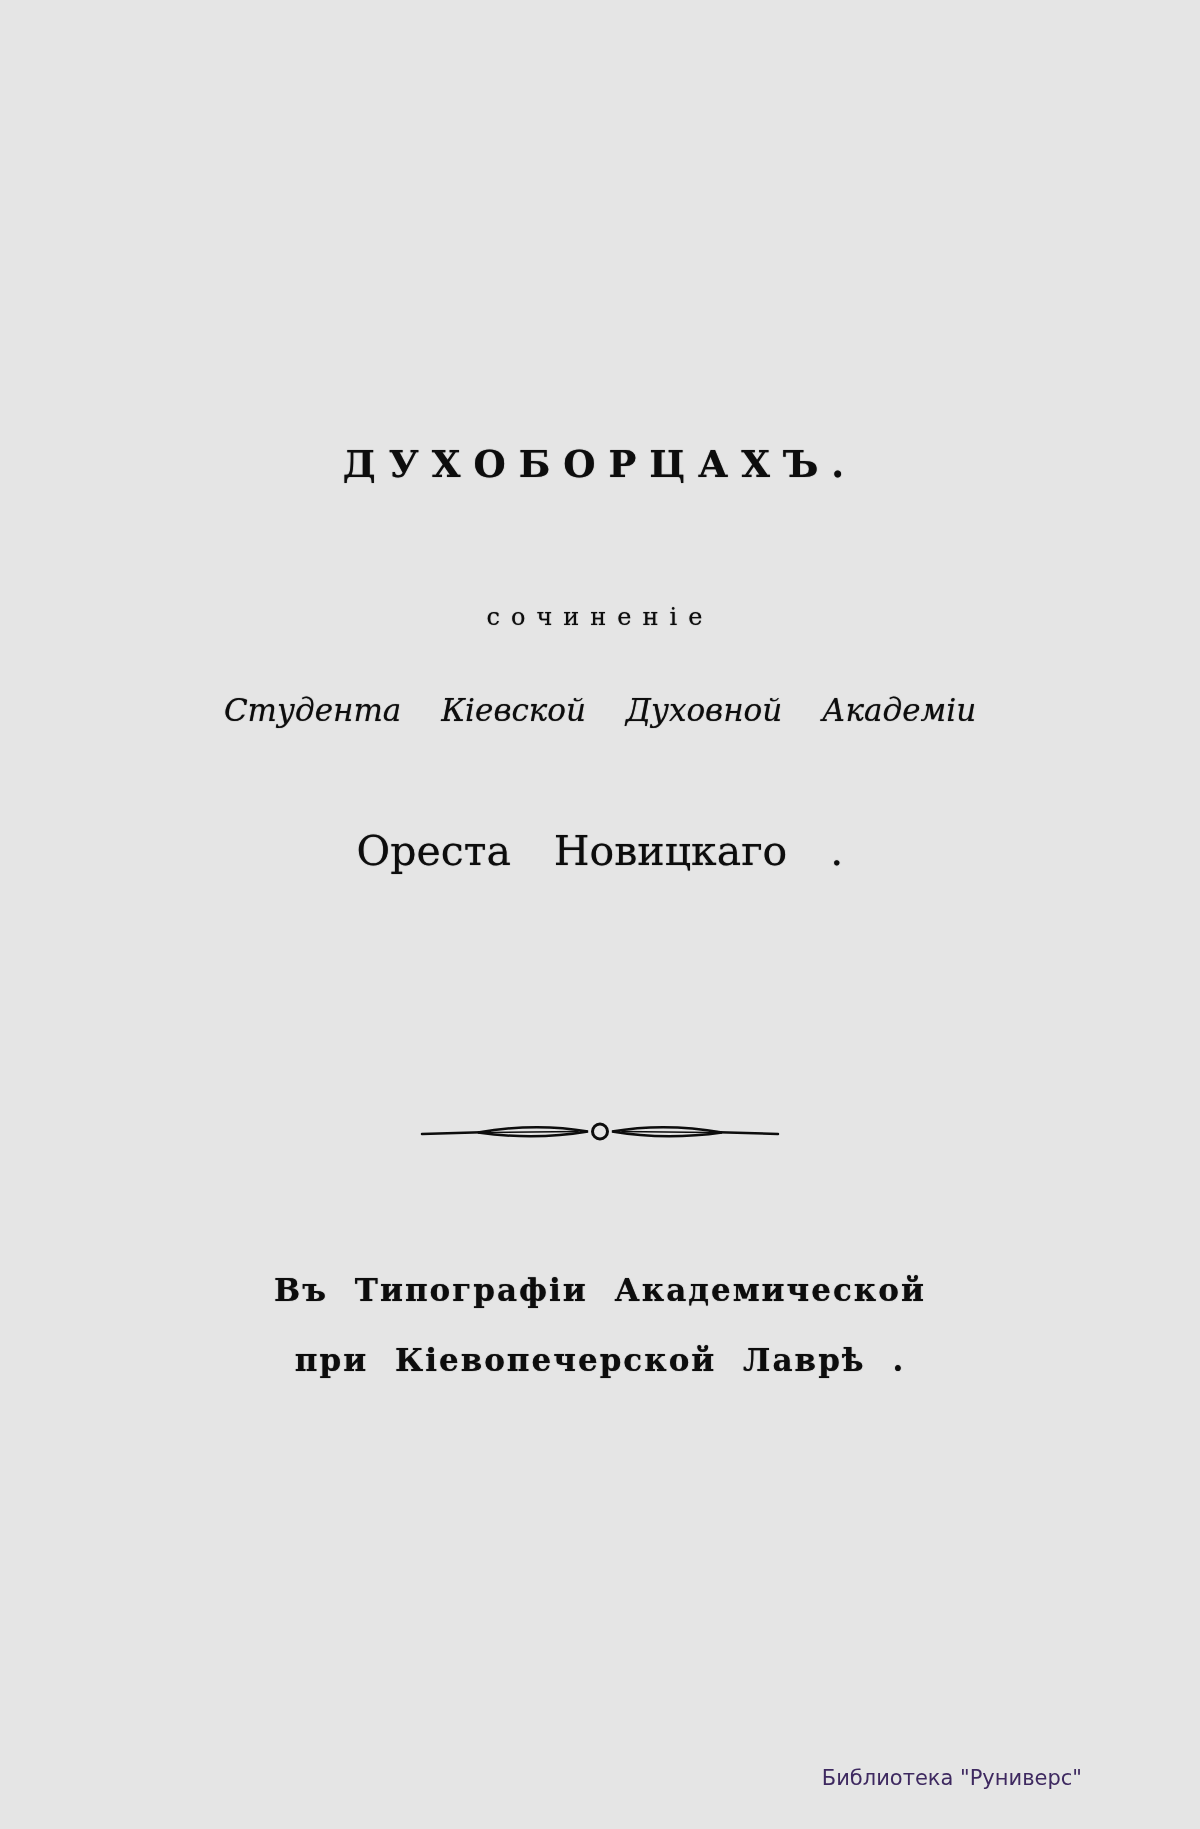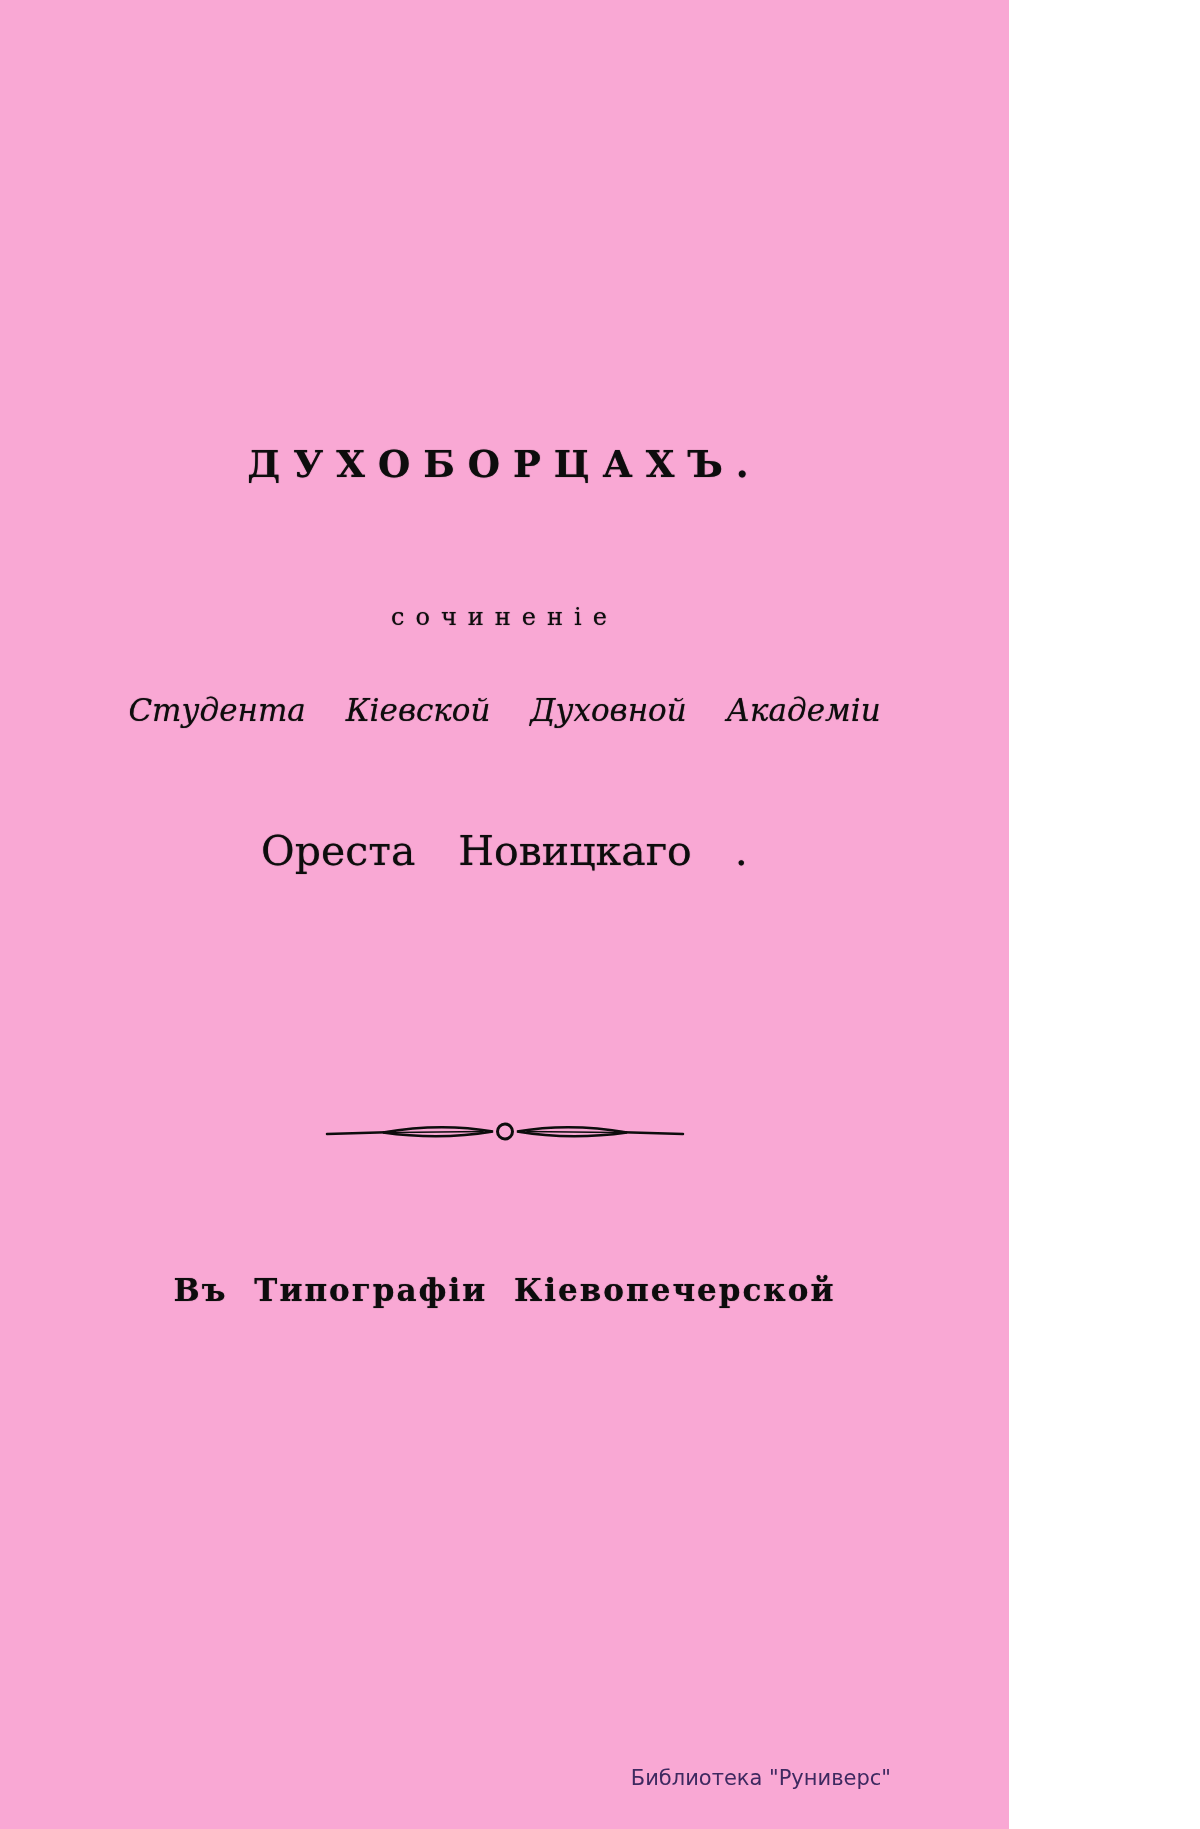--- a/index.html
+++ b/index.html
@@ -1,23 +1,23 @@
 <!DOCTYPE html>
 <html><head>
 <meta charset="utf-8">
 <style>
   html, body {
     margin: 0;
     padding: 0;
   }
   .page {
     position: relative;
-    width: 1009px;
+    width: 1200px;
     height: 1829px;
-    background: #f9a8d4;
+    background: #e5e5e5;
     overflow: hidden;
     font-family: "DejaVu Serif", serif;
     color: #0d0d0d;
   }
   .line {
     position: absolute;
     left: 0;
     right: 0;
     text-align: center;
     white-space: nowrap;
@@ -107,18 +107,19 @@
         <path d="M70 14.5 L158 13.5" stroke-width="1.5"></path>
         <circle cx="180" cy="13.5" r="7.5" stroke-width="3"></circle>
         <path d="M192 13.5 Q245 4.5 302 14.5 Q245 22.5 192 13.5 Z" stroke-width="2.5"></path>
         <path d="M202 13.5 L290 14.5" stroke-width="1.5"></path>
         <path d="M290 14 L358 16" stroke-width="2.5"></path>
       </g>
     </svg>
   </div>
 
 
-  <div class="line imprint1">Въ Типографіи Кіевопечерской</div>
+  <div class="line imprint1">Въ Типографіи Академической</div>
 
+  <div class="line imprint2">при Кіевопечерской Лаврѣ .</div>
 
   <div class="watermark">Библиотека "Руниверс"</div>
 
 </div>
 
 </body></html>

